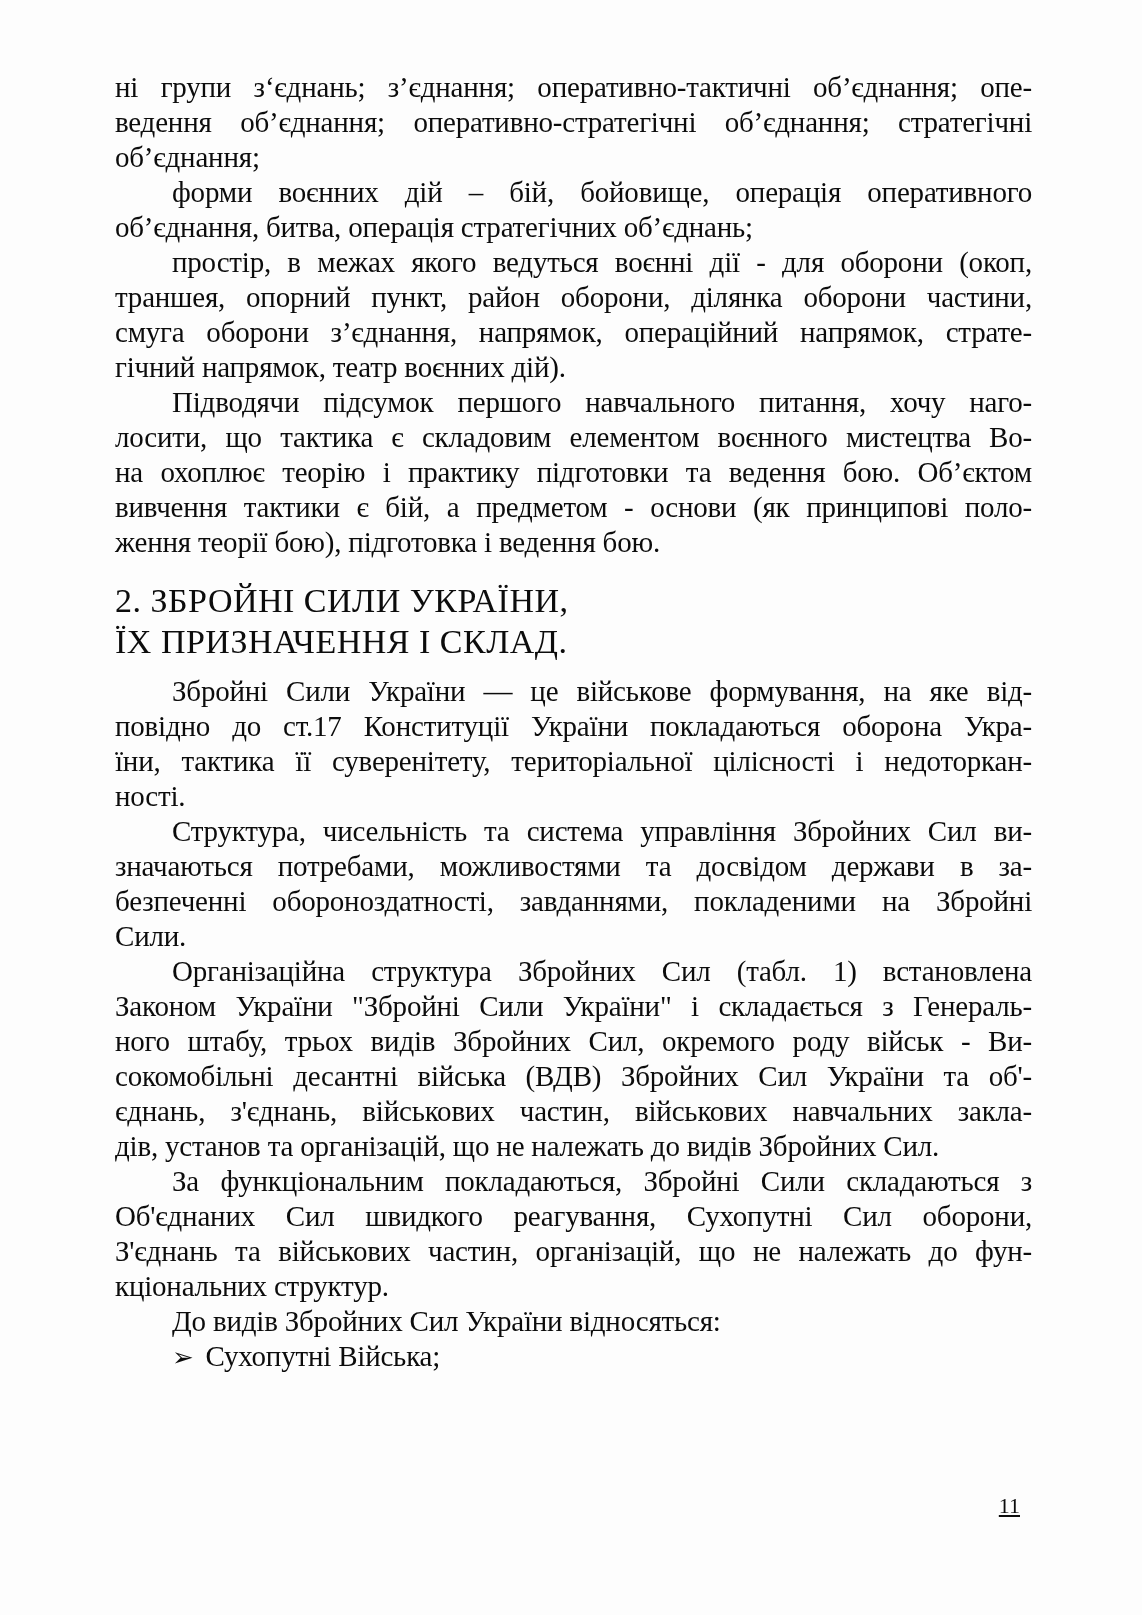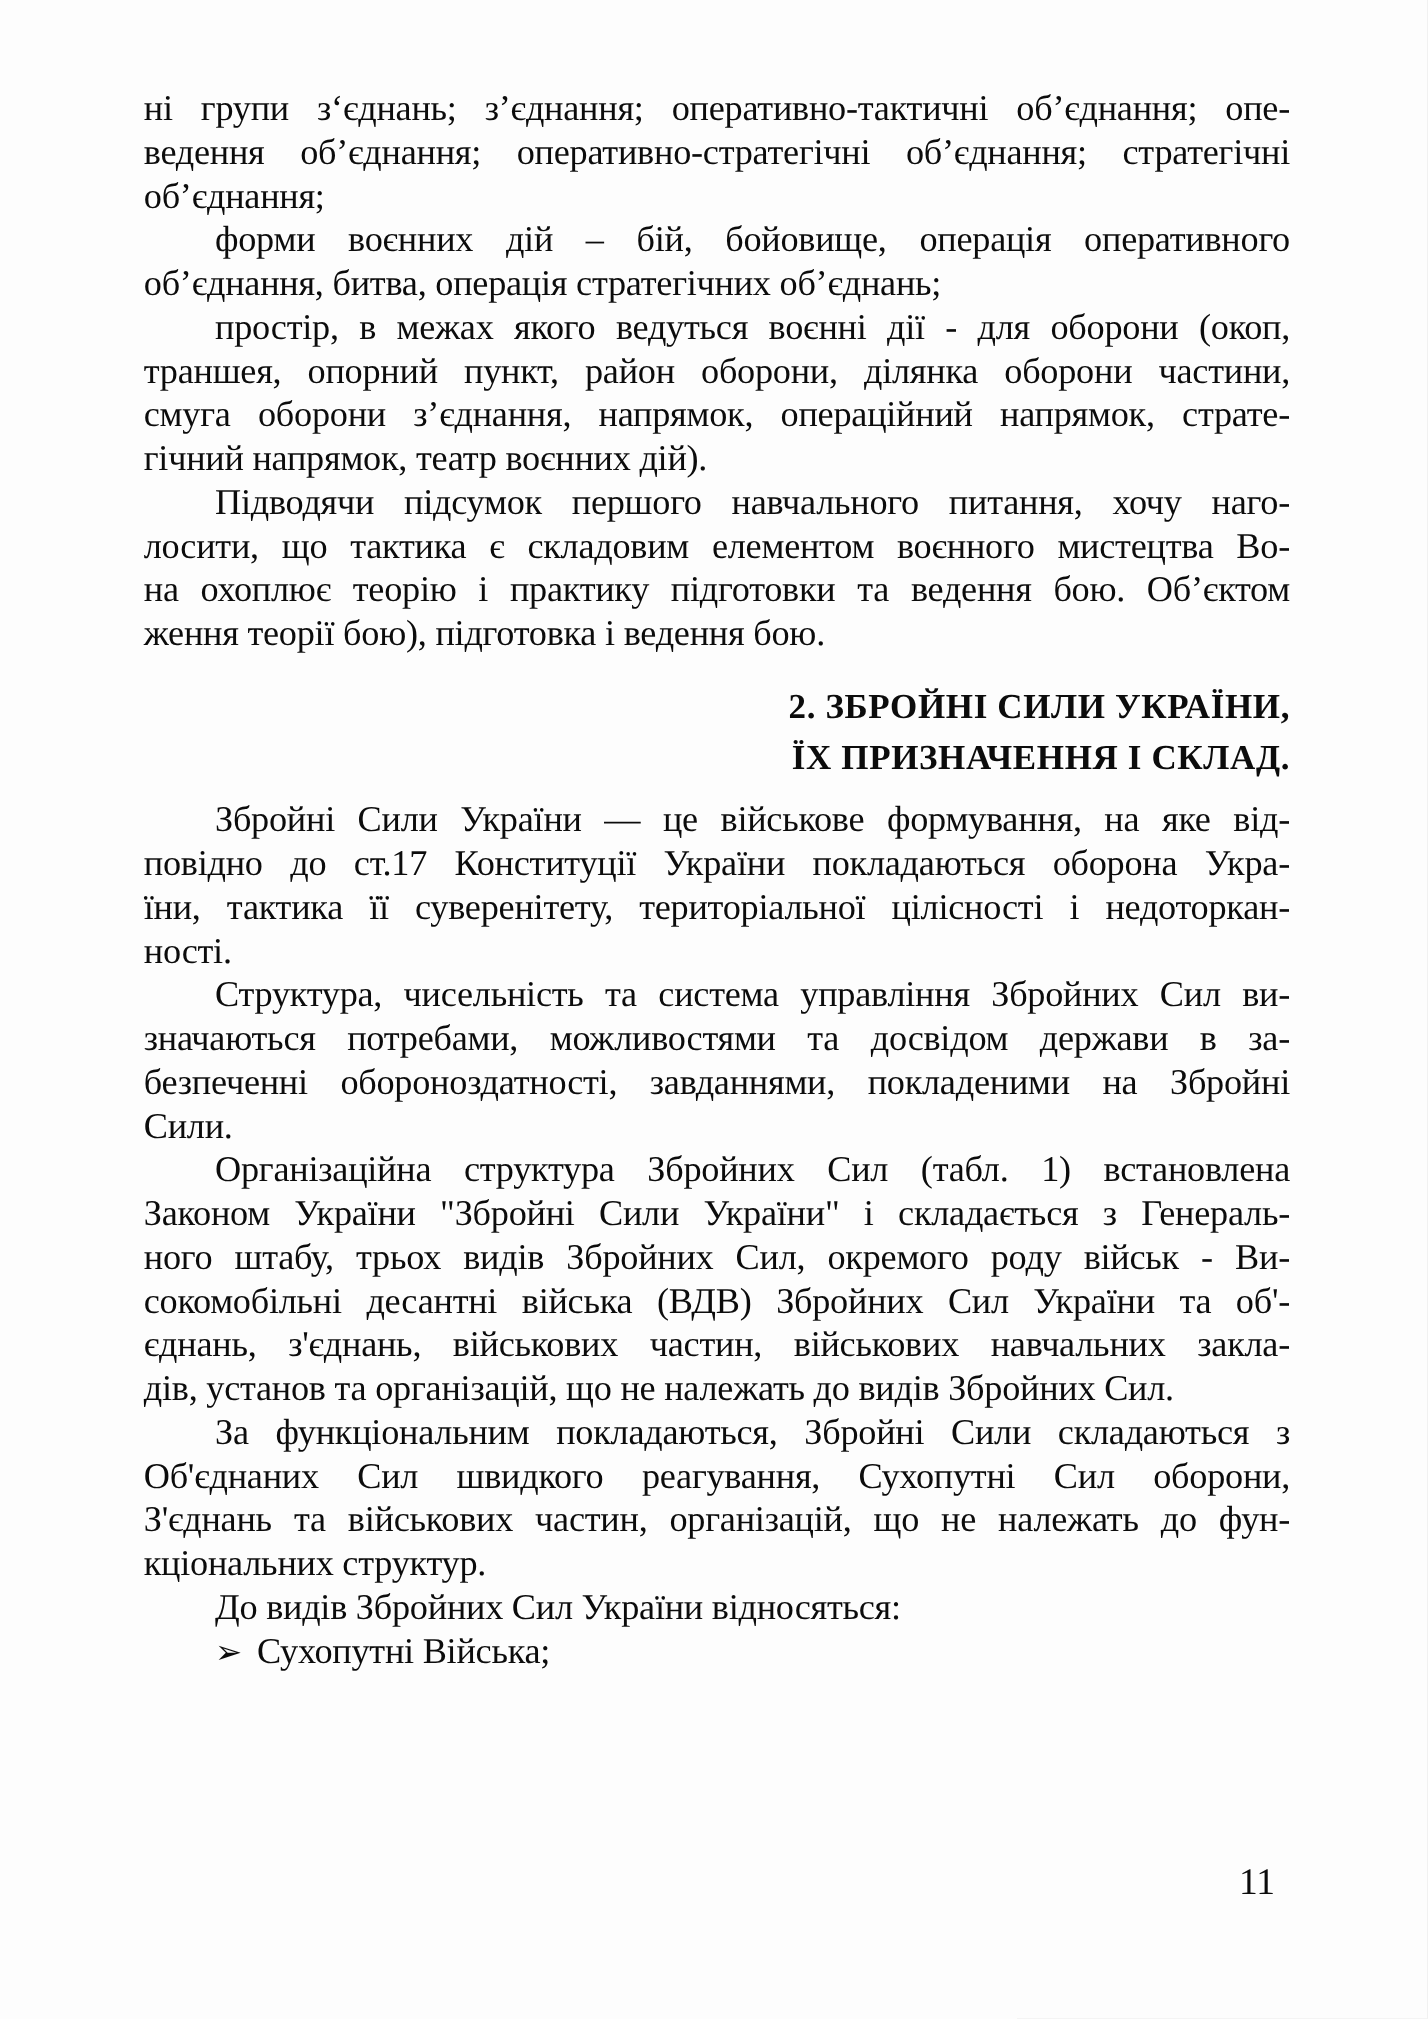--- a/index.html
+++ b/index.html
@@ -20,45 +20,46 @@
     font-size: 29px;
     line-height: 35px;
     letter-spacing: -0.2px;
     text-align: justify;
     text-align-last: justify;
     white-space: nowrap;
   }
   .line.last { text-align-last: left; }
   .line.indent { text-indent: 57px; }
   .heading {
-    text-align: right;
-    font-weight: bold;
-    font-size: 28px;
+    text-align: left;
+    font-weight: normal;
+    font-size: 34px;
     line-height: 41px;
     margin: 20px 0 12px 0;
     letter-spacing: 0.5px;
   }
   .bullet-line {
     font-size: 29px;
     line-height: 35px;
     padding-left: 57px;
     letter-spacing: -0.2px;
   }
   .bullet-marker {
     display: inline-block;
     margin-right: 12px;
     font-family: "DejaVu Sans", sans-serif;
     font-size: 26px;
   }
   .page-number {
     position: absolute;
     top: 1488px;
     right: 122px;
-    font-size: 30px;
+    font-size: 22px;
     line-height: 35px;
+    text-decoration: underline;
   }
 </style>
 </head>
 <body>
 
 <div class="page">
   <div id="before-heading">
       <div class="paragraph">
         <div class="line">ні групи з‘єднань; з’єднання; оперативно-тактичні об’єднання; опе-</div>
         <div class="line">ведення об’єднання; оперативно-стратегічні об’єднання; стратегічні</div>
@@ -71,20 +72,21 @@
       <div class="paragraph">
         <div class="line indent">простір, в межах якого ведуться воєнні дії - для оборони (окоп,</div>
         <div class="line">траншея, опорний пункт, район оборони, ділянка оборони частини,</div>
         <div class="line">смуга оборони з’єднання, напрямок, операційний напрямок, страте-</div>
         <div class="line last">гічний напрямок, театр воєнних дій).</div>
       </div>
       <div class="paragraph">
         <div class="line indent">Підводячи підсумок першого навчального питання, хочу наго-</div>
         <div class="line">лосити, що тактика є складовим елементом воєнного мистецтва Во-</div>
         <div class="line">на охоплює теорію і практику підготовки та ведення бою. Об’єктом</div>
+        <div class="line">вивчення тактики є бій, а предметом - основи (як принципові поло-</div>
         <div class="line last">ження теорії бою), підготовка і ведення бою.</div>
       </div>
     </div>
 
   <div class="heading">
     <div>2. ЗБРОЙНІ СИЛИ УКРАЇНИ,</div>
     <div>ЇХ ПРИЗНАЧЕННЯ І СКЛАД.</div>
   </div>
 
   <div id="after-heading">

